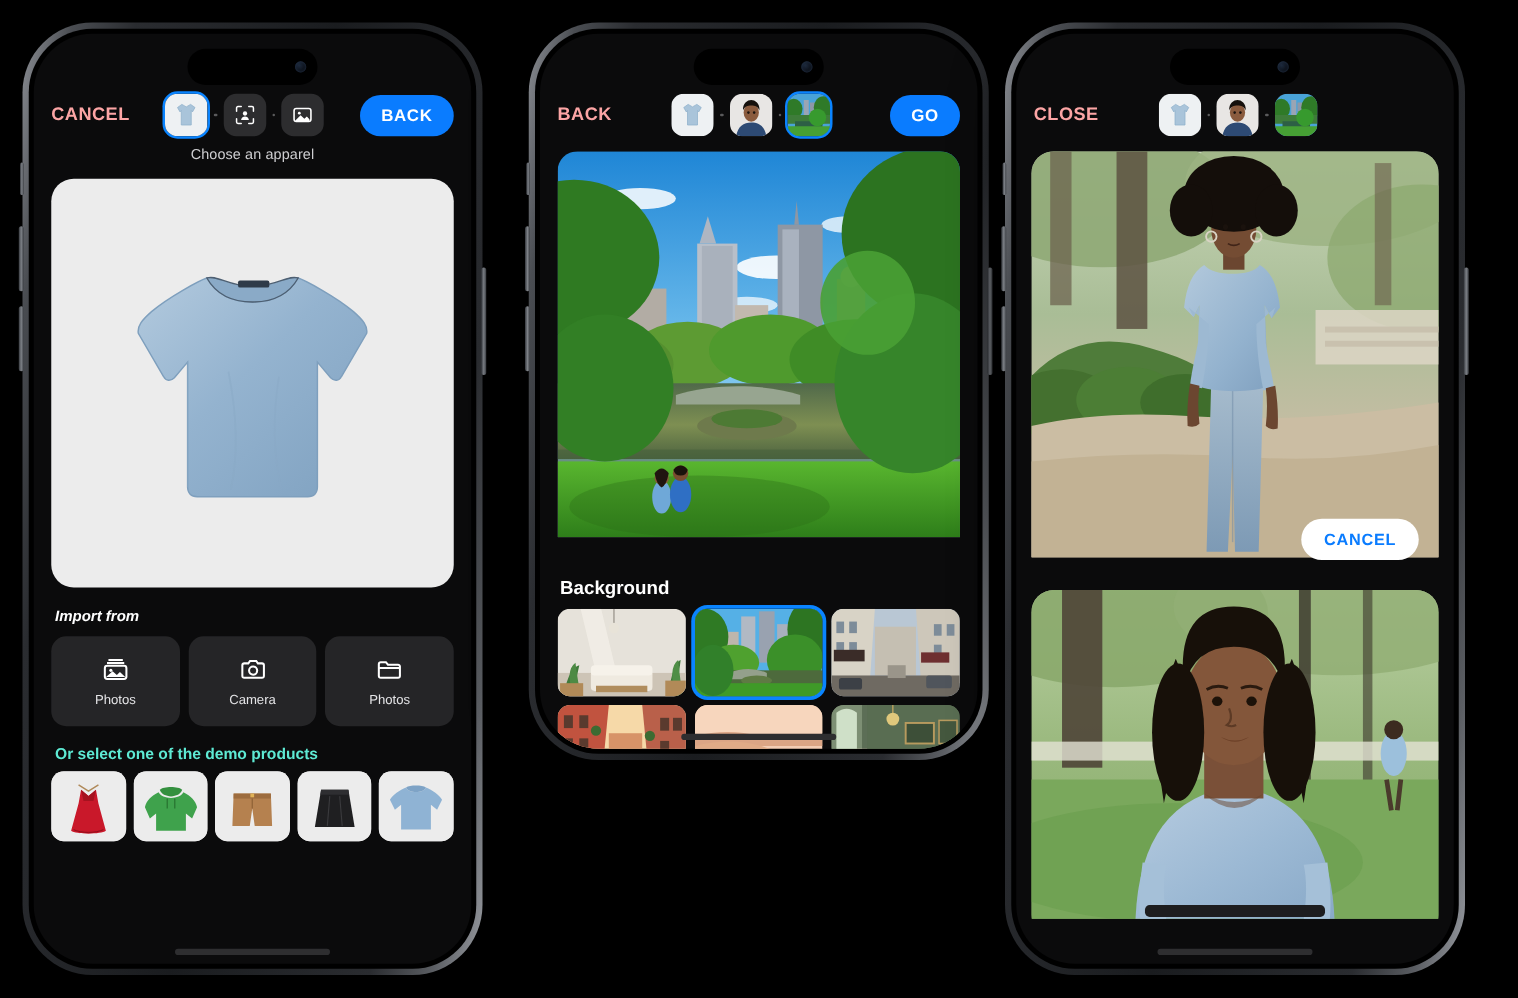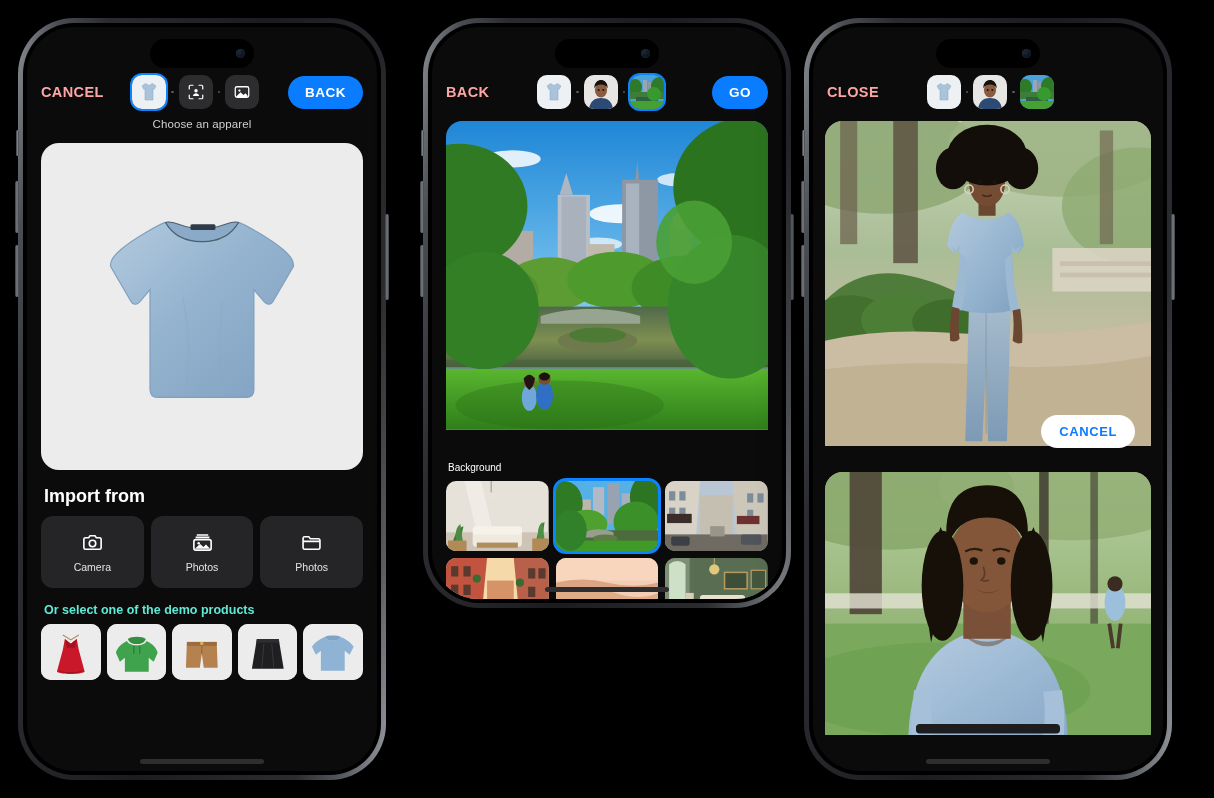--- a/index.html
+++ b/index.html
@@ -96,22 +96,23 @@
   
   .hero-card {
     margin: 13px 14px 0 14px;
     height: 327px;
     background: #ececec;
     border-radius: 18px;
     display: flex; align-items: center; justify-content: center;
     overflow: hidden;
   }
   .sec-title {
-    color: #fff; font-size: 18px; font-weight: 700;
+    color: #fff; font-size: 12px; font-weight: 700;
     margin: 16px 0 9px 17px;
+    font-style: italic;
   }
   .import-row {
     display: flex; gap: 7px; padding: 0 14px;
   }
   .import-btn {
     flex: 1; height: 72px; background: #252527; border-radius: 12px;
     display: flex; flex-direction: column; align-items: center; justify-content: center;
     gap: 7px; cursor: pointer;
   }
   .import-btn svg { width: 23px; height: 23px; stroke: #fff; fill: none; stroke-width: 1.7; }
@@ -121,21 +122,21 @@
   .demo-item {
     flex: 1; height: 56px; border-radius: 10px; background: #ececec;
     overflow: hidden; cursor: pointer; position: relative;
   }
 
   
   .bg-preview {
     margin: 12px 14px 0 14px; height: 326px;
     border-radius: 16px; overflow: hidden; position: relative;
   }
-  .bg-section-title { color: #fff; font-size: 10px; font-weight: 400; margin: 15px 0 8px 16px; }
+  .bg-section-title { color: #fff; font-size: 15px; font-weight: 700; margin: 15px 0 8px 16px; }
   .bg-grid {
     display: grid; grid-template-columns: repeat(3,1fr);
     gap: 7px; padding: 0 14px;
   }
   .bg-thumb {
     height: 70px; border-radius: 10px; overflow: hidden;
     position: relative; cursor: pointer;
   }
   .bg-thumb.sel { box-shadow: 0 0 0 3px #0a84ff; }
 
@@ -233,33 +234,33 @@
             <path d="M110 120 C118 160 118 190 112 218" stroke="#89a9c6" stroke-width="1.4" fill="none" opacity=".5"></path>
             <path d="M152 124 C146 162 148 192 154 218" stroke="#89a9c6" stroke-width="1.4" fill="none" opacity=".45"></path>
           </svg>
         </div>
 
         <div class="sec-title">Import from</div>
 
         <div class="import-row">
           <div class="import-btn">
             <svg viewBox="0 0 24 24">
-              <path d="M3 8.5A1.6 1.6 0 0 1 4.6 7H8l1.4-2h5.2L16 7h3.4A1.6 1.6 0 0 1 21 8.5v9A1.6 1.6 0 0 1 19.4 19H4.6A1.6 1.6 0 0 1 3 17.5Z"></path>
-              <circle cx="12" cy="13" r="3.4"></circle>
-            </svg>
-            <span>Camera</span>
-          </div>
-          <div class="import-btn">
-            <svg viewBox="0 0 24 24">
               <path d="M6 4.2h12M4.8 6.6h14.4"></path>
               <rect x="3" y="9" width="18" height="11" rx="2"></rect>
               <circle cx="8" cy="12.8" r="1.3" fill="#fff" stroke="none"></circle>
               <path d="M4 18.4 L9.5 13.6 L13 16.6 L15.6 14.2 L20 18.4" fill="#fff" stroke="none"></path>
             </svg>
             <span>Photos</span>
+          </div>
+          <div class="import-btn">
+            <svg viewBox="0 0 24 24">
+              <path d="M3 8.5A1.6 1.6 0 0 1 4.6 7H8l1.4-2h5.2L16 7h3.4A1.6 1.6 0 0 1 21 8.5v9A1.6 1.6 0 0 1 19.4 19H4.6A1.6 1.6 0 0 1 3 17.5Z"></path>
+              <circle cx="12" cy="13" r="3.4"></circle>
+            </svg>
+            <span>Camera</span>
           </div>
           <div class="import-btn">
             <svg viewBox="0 0 24 24">
               <path d="M3.2 7.5A1.6 1.6 0 0 1 4.8 6h4.3l1.7 2.1h8.4A1.6 1.6 0 0 1 20.8 9.7v7.8A1.6 1.6 0 0 1 19.2 19H4.8a1.6 1.6 0 0 1-1.6-1.5Z"></path>
               <path d="M3.4 10.8h17.2"></path>
             </svg>
             <span>Photos</span>
           </div>
         </div>
 

